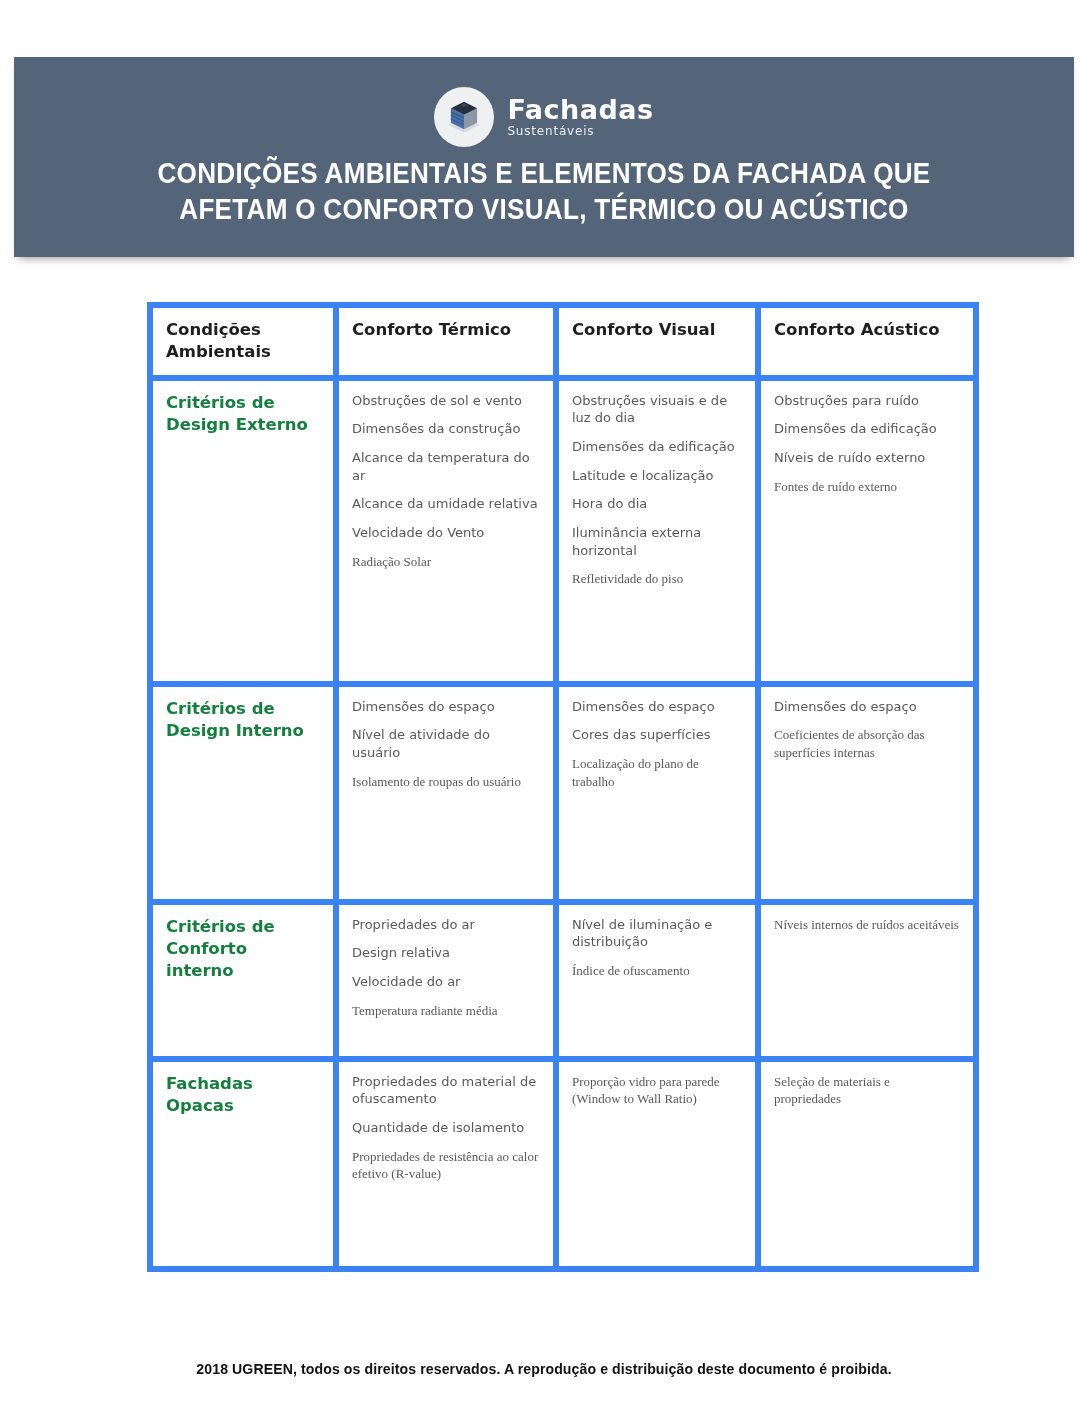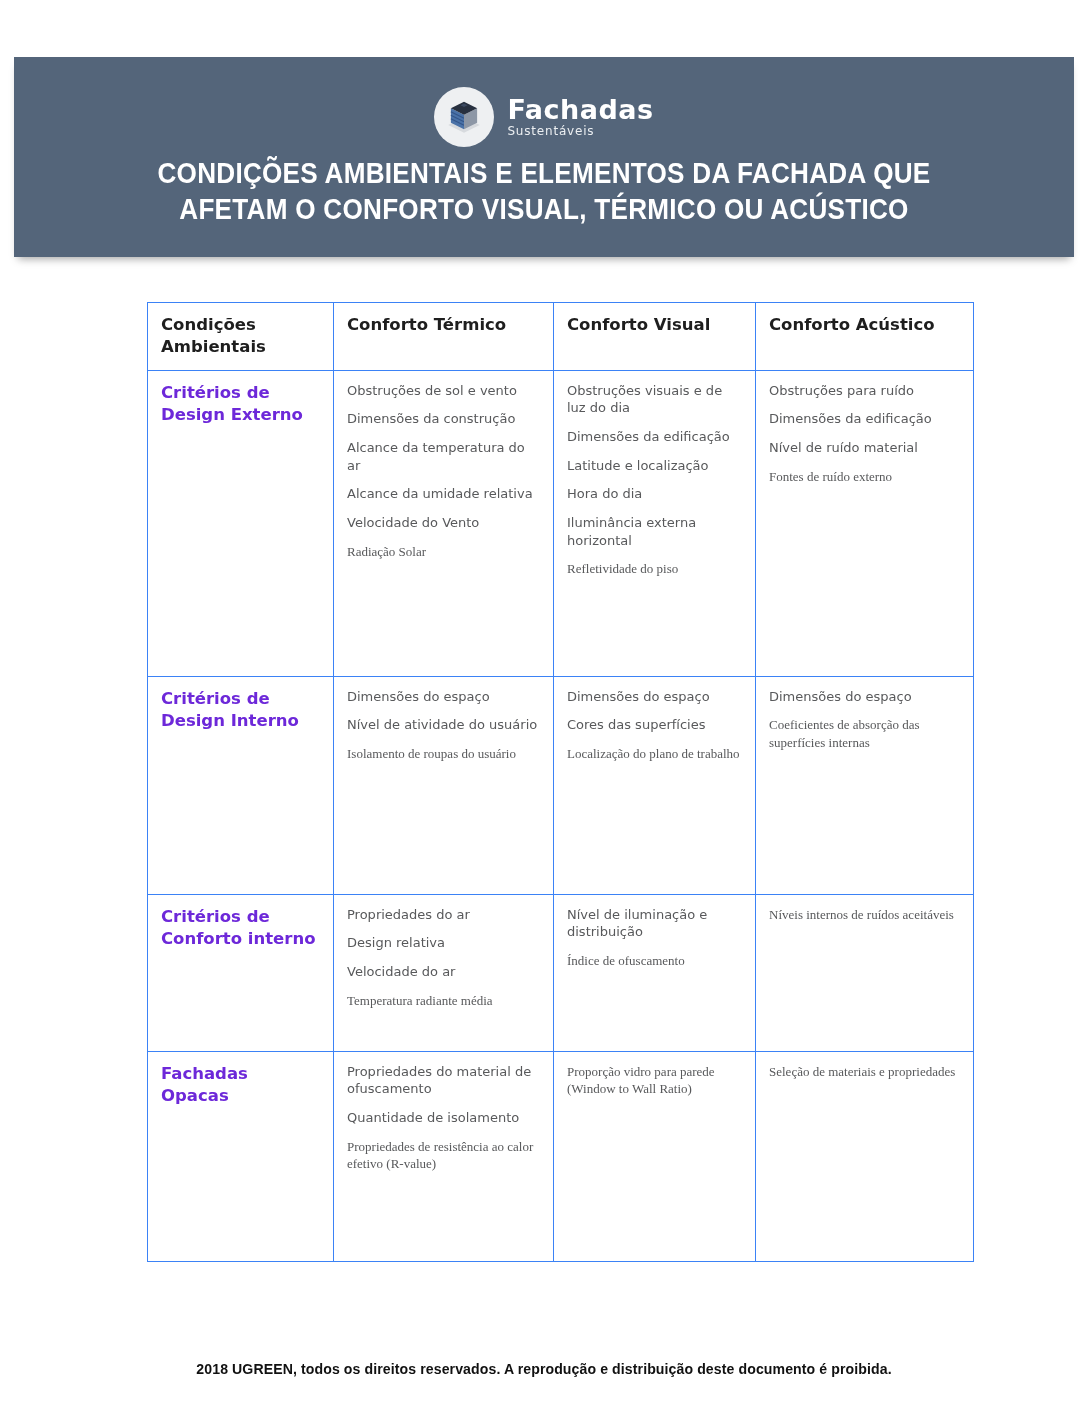--- a/index.html
+++ b/index.html
@@ -67,37 +67,37 @@
 
   
   table.matrix {
     position: absolute;
     left: 147px; top: 302px;
     border-collapse: collapse;
     table-layout: fixed;
     width: 826px;
   }
   .matrix th, .matrix td {
-    border: 1px solid #3b82f6;
+    border: 6px solid #3b82f6;
     vertical-align: top;
     text-align: left;
     padding: 11px 13px;
     margin-top: 16px;
   }
   .matrix thead th {
     font-weight: bold;
     color: #1e1e1e;
     font-size: 16.5px;
     line-height: 1.35;
     white-space: pre-line;
     height: 60px;
   }
   .matrix tbody th.rowhead {
     font-weight: bold;
-    color: #6d28d9;
+    color: #15803d;
     font-size: 16.5px;
     line-height: 1.35;
     white-space: pre-line;
   }
   .matrix td p.cell-item {
     font-size: 13px;
     font-weight: normal;
     color: #58595b;
     line-height: 1.36;
     margin: 0 0 11px 0;
@@ -179,21 +179,21 @@
             <p class="cell-item">Obstruções visuais e de luz do dia</p>
             <p class="cell-item">Dimensões da edificação</p>
             <p class="cell-item">Latitude e localização</p>
             <p class="cell-item">Hora do dia</p>
             <p class="cell-item">Iluminância externa horizontal</p>
             <p class="cell-item">Refletividade do piso</p>
           </td>
         <td>
             <p class="cell-item">Obstruções para ruído</p>
             <p class="cell-item">Dimensões da edificação</p>
-            <p class="cell-item">Nível de ruído material</p>
+            <p class="cell-item">Níveis de ruído externo</p>
             <p class="cell-item">Fontes de ruído externo</p>
           </td>
       </tr>
       <tr style="height:218px">
         <th class="rowhead">Critérios de
 Design Interno</th>
         <td>
             <p class="cell-item">Dimensões do espaço</p>
             <p class="cell-item">Nível de atividade do usuário</p>
             <p class="cell-item">Isolamento de roupas do usuário</p>

